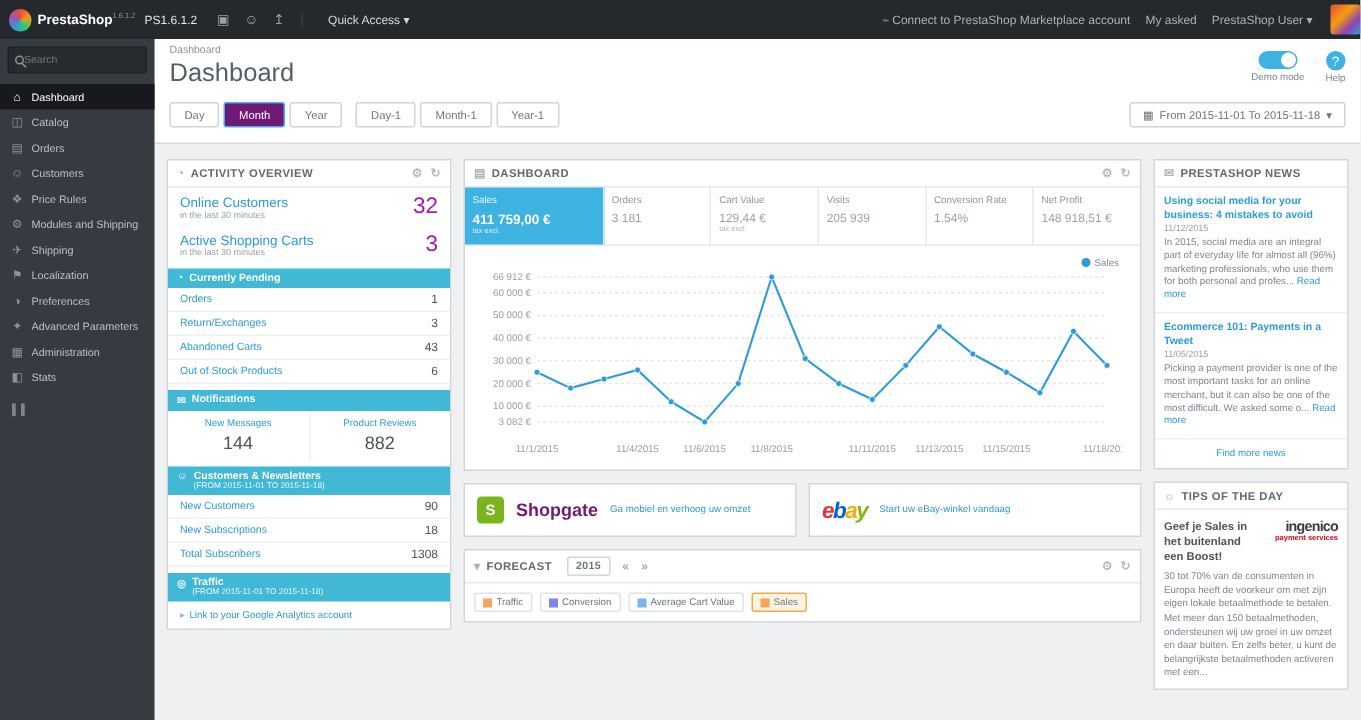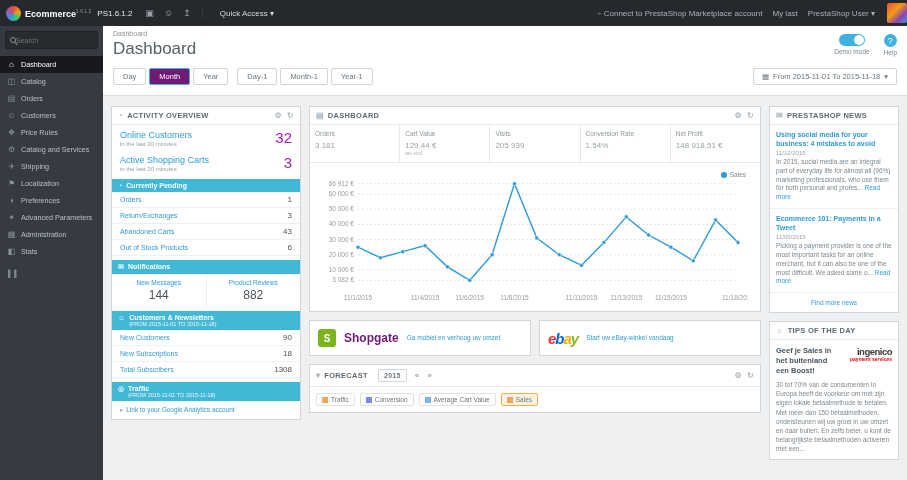--- a/index.html
+++ b/index.html
@@ -144,29 +144,29 @@
   .ingenico { text-align:right; flex:none; width:48px; }
   .ingenico .ibrand { font-size:9.5px; font-weight:bold; color:#3a3a3a; letter-spacing:-.5px; }
   .ingenico .isub { font-size:5px; color:#e30613; font-weight:bold; line-height:1.1; }
   .tips-text { font-size:6.5px; color:#7d8890; line-height:1.4; margin-top:5px; }
 </style>
 </head>
 <body>
 
 <header class="topbar">
   <span class="ps-logo"></span>
-  <span class="brand"><span>Ecommerce</span><sup>1.6.1.2</sup></span>
+  <span class="brand"><span>PrestaShop</span><sup>1.6.1.2</sup></span>
   <span class="shop-version">PS1.6.1.2</span>
   <span class="tb-icon">▣</span>
   <span class="tb-icon">☺</span>
   <span class="tb-icon">↥</span>
   <span class="quick-access"><span>Quick Access</span> <span>▾</span></span>
   <div class="tb-right">
     <span class="tb-link"><span class="glyph">⌁</span><span>Connect to PrestaShop Marketplace account</span></span>
-    <span class="tb-link">My last</span>
+    <span class="tb-link">My asked</span>
     <span class="tb-link"><span>PrestaShop User</span> <span>▾</span></span>
     <span class="avatar"></span>
   </div>
 </header>
 
 <aside class="sidebar">
   <div class="search-box">
     <span class="mag"></span>
     <input type="text" placeholder="Search" style="">
   </div>
@@ -186,21 +186,21 @@
     <div class="nav-item">
         <span class="n-icon">☺</span>
         <span>Customers</span>
       </div>
     <div class="nav-item">
         <span class="n-icon">❖</span>
         <span>Price Rules</span>
       </div>
     <div class="nav-item">
         <span class="n-icon">⚙</span>
-        <span>Catalog and Services</span>
+        <span>Modules and Shipping</span>
       </div>
     <div class="nav-item">
         <span class="n-icon">✈</span>
         <span>Shipping</span>
       </div>
     <div class="nav-item">
         <span class="n-icon">⚑</span>
         <span>Localization</span>
       </div>
     <div class="nav-item">
@@ -354,20 +354,25 @@
         <div class="panel-hd">
           <span class="p-glyph">▤</span>
           <span>DASHBOARD</span>
           <span class="hd-icons">
               <span>⚙</span>
               <span>↻</span>
             </span>
         </div>
 
         <div class="kpi-row">
+          <div class="kpi active">
+            <div class="k-lbl">Sales</div>
+            <div class="k-val">411 759,00 €</div>
+            <div class="k-sub">tax excl.</div>
+          </div>
           <div class="kpi">
             <div class="k-lbl">Orders</div>
             <div class="k-val">3 181</div>
           </div>
           <div class="kpi">
             <div class="k-lbl">Cart Value</div>
             <div class="k-val">129,44 €</div>
             <div class="k-sub">tax excl.</div>
           </div>
           <div class="kpi">

